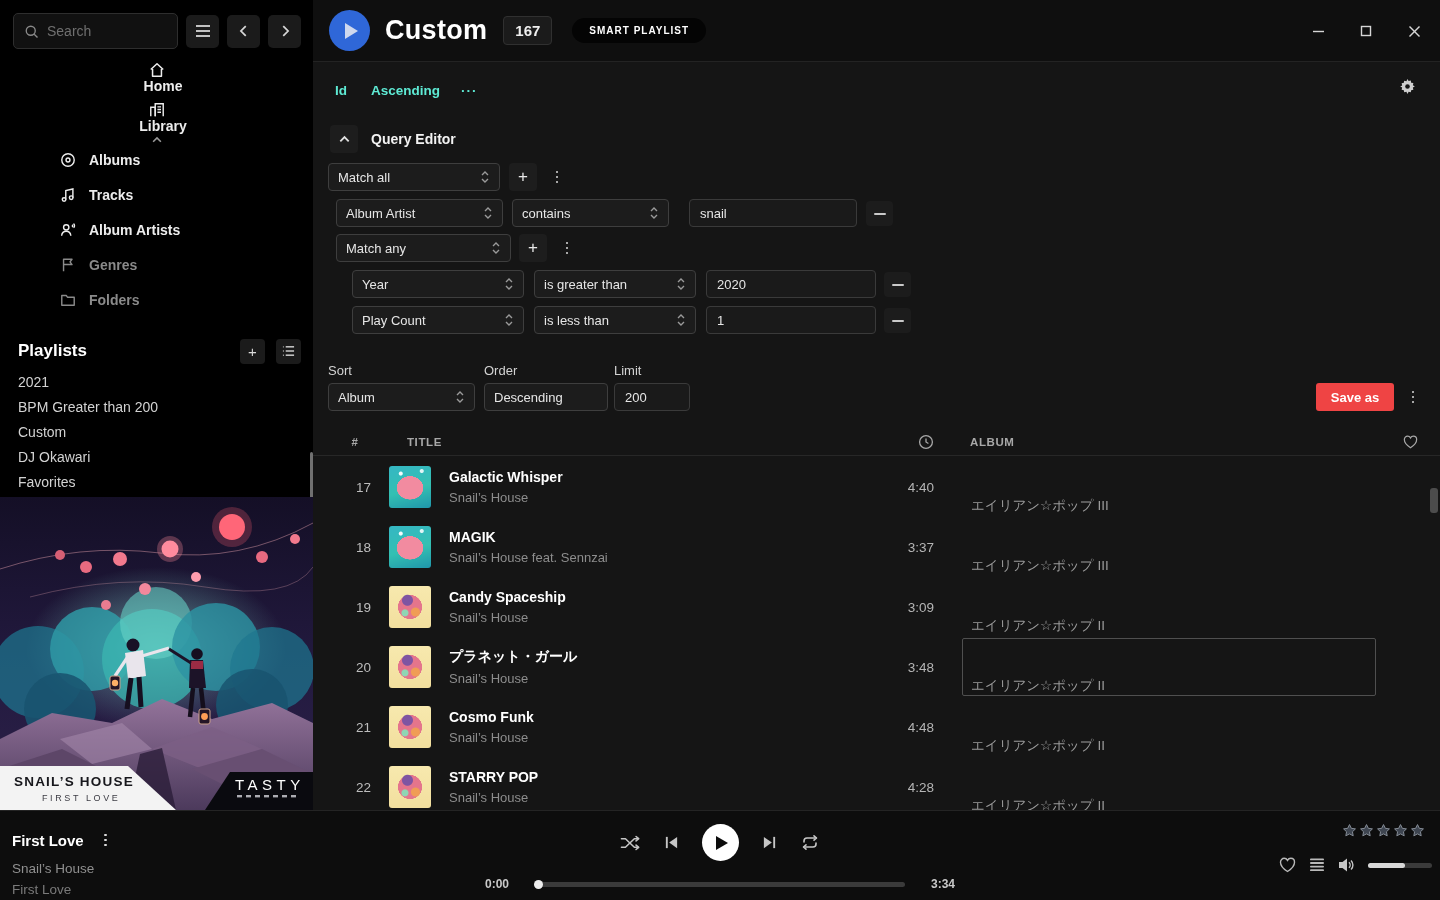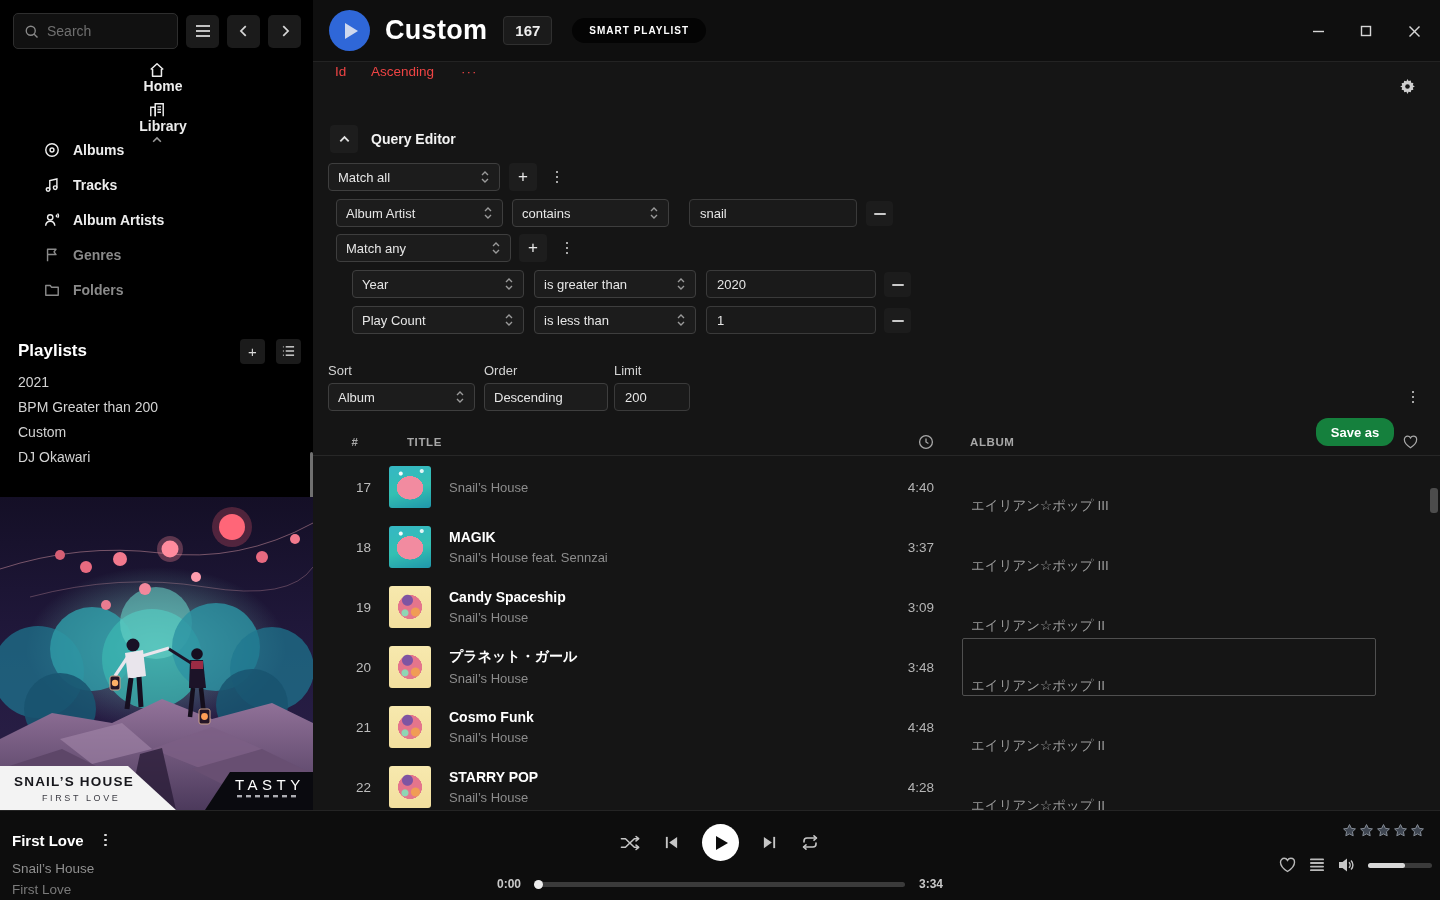--- a/index.html
+++ b/index.html
@@ -10,21 +10,21 @@
   
   .sidebar { position:absolute; left:0; top:0; width:313px; height:810px; background:#000; z-index:3; }
   .side-top { display:flex; align-items:center; padding:13px 12px 13px 13px; gap:8px; }
   .search-box { display:flex; align-items:center; gap:8px; width:165px; height:36px; background:#111; border:1px solid #2e2e2e; border-radius:5px; padding:0 10px; }
   .search-box input { flex:1; min-width:0; background:transparent; border:0; outline:none; color:#ddd; font-size:14px; font-family:inherit; }
   .search-box input::placeholder { color:#6f6f6f; }
   .icon-btn { width:33px; height:33px; background:#1b1b1b; border:0; border-radius:5px; display:flex; align-items:center; justify-content:center; cursor:pointer; flex:none; }
   .side-item { display:flex; align-items:center; height:40px; padding:0 18px; color:#ededed; font-size:14px; font-weight:700; cursor:pointer;flex-direction:column; }
   .side-item .lbl { margin-left:13px; }
   .side-item .spacer { flex:1; }
-  .sub-item { display:flex; height:35px; padding:0 18px 0 44px; color:#ededed; font-size:14px; font-weight:700; cursor:pointer; }
+  .sub-item { display:flex; align-items:center; height:35px; padding:0 18px 0 60px; color:#ededed; font-size:14px; font-weight:700; cursor:pointer; }
   .sub-item .lbl { margin-left:13px; }
   .sub-item.dim, .side-item.dim { color:#8a8a8a; }
   .pl-header { display:flex; align-items:center; margin-top:16px; padding:0 12px 0 18px; height:36px; }
   .pl-header .pl-title { color:#fff; font-size:17px; font-weight:700; flex:1; }
   .pl-header .mini-btn { width:25px; height:25px; background:#1b1b1b; border-radius:4px; display:flex; align-items:center; justify-content:center; margin-left:11px; cursor:pointer; color:#d9d9d9; font-size:15px; }
   .pl-item { display:flex; align-items:center; height:25px; padding:0 18px; color:#d2d2d2; font-size:14px; cursor:pointer; }
   .side-thumb { position:absolute; left:310px; top:452px; width:3px; height:46px; background:#707070; border-radius:2px; }
 
   .album-art { position:absolute; left:0; top:497px; width:313px; height:313px; cursor:pointer; }
 
@@ -32,34 +32,34 @@
   .main { position:absolute; left:313px; top:0; width:1127px; height:810px; background:#151515; }
   .main-header { position:relative; display:flex; align-items:center; height:62px; background:#0f0f0f; border-bottom:1px solid #232323; padding-left:16px; }
   .big-play { width:41px; height:41px; border-radius:50%; border:0; background:#2f67d8; display:flex; align-items:center; justify-content:center; cursor:pointer; flex:none; }
   .page-title { margin-left:15px; color:#fff; font-size:27px; font-weight:800; letter-spacing:.3px; }
   .count-badge { margin-left:16px; background:#1b1b1b; border:1px solid #303030; border-radius:4px; padding:5px 11px; color:#eee; font-size:15px; font-weight:600; }
   .smart-pill { margin-left:20px; background:#040404; border-radius:13px; padding:7px 17px; color:#fff; font-size:10px; font-weight:700; letter-spacing:1px; }
   .win-controls { position:absolute; right:13px; top:0; height:62px; display:flex; align-items:center; gap:22px; }
   .win-btn { width:26px; height:26px; background:transparent; border:0; display:flex; align-items:center; justify-content:center; cursor:pointer; }
 
   .sortbar { position:absolute; left:0; top:62px; width:100%; height:40px; }
-  .sortbar .sb { position:absolute; top:2px; color:#ef4444; font-size:13.5px; font-weight:400; cursor:pointer; }
+  .sortbar .sb { position:absolute; top:21px; color:#5eead4; font-size:13.5px; font-weight:700; cursor:pointer; }
   .gear-btn { position:absolute; left:1086px; top:78px; background:transparent; border:0; cursor:pointer; }
 
   .qe-collapse { position:absolute; left:17px; top:125px; width:28px; height:28px; background:#1d1d1d; border:0; border-radius:4px; display:flex; align-items:center; justify-content:center; cursor:pointer; }
   .qe-title { position:absolute; left:58px; top:131px; color:#f2f2f2; font-size:14px; font-weight:600; }
   .select { position:absolute; height:28px; background:#1c1c1c; border:1px solid #3e3e3e; border-radius:4px; display:flex; align-items:center; justify-content:space-between; padding:0 9px; color:#e6e6e6; font-size:13px; cursor:pointer;gap:40px; }
   .qinput { position:absolute; height:28px; background:#1a1a1a; border:1px solid #3a3a3a; border-radius:4px; color:#e6e6e6; font-size:13px; padding:0 10px; font-family:inherit; outline:none; }
   .sq-btn { position:absolute; width:28px; height:28px; background:#1d1d1d; border:0; border-radius:4px; color:#e8e8e8; font-size:17px; display:flex; align-items:center; justify-content:center; cursor:pointer; }
   .kebab { position:absolute; width:16px; height:28px; background:transparent; border:0; display:flex; flex-direction:column; align-items:center; justify-content:center; gap:2.5px; cursor:pointer; }
   .kebab i { width:2.6px; height:2.6px; border-radius:50%; background:#d9d9d9; }
   .minus-btn { position:absolute; width:27px; height:25px; background:#1c1c1c; border:0; border-radius:4px; display:flex; align-items:center; justify-content:center; cursor:pointer; }
   .minus-line { width:12px; height:2px; background:#c9c9c9; border-radius:1px; }
   .qe-label { position:absolute; top:363px; color:#d3d3d3; font-size:13px; }
-  .save-btn { position:absolute; left:1003px; top:383px; width:78px; height:28px; background:#15803d; border:0; border-radius:12px; color:#fff; font-size:13px; font-weight:700; cursor:pointer;margin-top:35px; }
+  .save-btn { position:absolute; left:1003px; top:383px; width:78px; height:28px; background:#ef4444; border:0; border-radius:3px; color:#fff; font-size:13px; font-weight:700; cursor:pointer; }
 
   
   .thead { position:absolute; left:0; top:428px; width:100%; height:28px; display:grid; grid-template-columns:52px 1fr 64px 442px 56px; align-items:center; padding:0 8px 0 16px; border-bottom:1px solid #272727; color:#a8a8a8; font-size:11.5px; font-weight:600; letter-spacing:.6px; }
   .thead .h-num { text-align:center; cursor:pointer; }
   .thead .h-title { padding-left:26px; cursor:pointer; }
   .thead .h-dur { display:flex; justify-content:flex-end; cursor:pointer; }
   .thead .h-album { padding-left:36px; cursor:pointer; }
   .thead .h-fav { display:flex; justify-content:flex-end; padding-right:14px; cursor:pointer; }
   .tbody { position:absolute; left:0; top:457px; width:100%; height:353px; overflow:hidden; }
   .trow { display:grid; grid-template-columns:52px 58px 1fr 64px 442px 56px; align-items:center; height:60px; padding:0 8px 0 16px; cursor:pointer; }
@@ -90,21 +90,21 @@
   .playerbar { position:absolute; left:0; top:810px; width:1440px; height:90px; background:#0d0d0d; border-top:1px solid #242424; z-index:4; }
   .np-info { position:absolute; left:12px; top:15px; }
   .np-title-row { display:flex; align-items:center; gap:14px; }
   .np-title { color:#fff; font-size:15px; font-weight:700; }
   .np-artist { color:#8f8f8f; font-size:13.5px; margin-top:7px; }
   .np-album { color:#7a7a7a; font-size:13.5px; margin-top:6px; }
   .transport { position:absolute; left:50%; top:13px; transform:translateX(-50%); display:flex; align-items:center; gap:23px; }
   .tr-btn { background:transparent; border:0; cursor:pointer; display:flex; align-items:center; justify-content:center; }
   .play-circle { width:37px; height:37px; border-radius:50%; background:#fff; border:0; display:flex; align-items:center; justify-content:center; cursor:pointer; }
   .play-tri { width:0; height:0; border-left:12px solid #0c0c0c; border-top:7.5px solid transparent; border-bottom:7.5px solid transparent; margin-left:3px; }
-  .progress-row { position:absolute; left:0; right:0; top:66px; display:flex; align-items:center; justify-content:center; gap:14px; }
+  .progress-row { position:absolute; left:0; right:0; top:66px; display:flex; align-items:center; justify-content:center; gap:26px; }
   .ptime { color:#c9c9c9; font-size:12px; font-weight:700; }
   .ptrack { position:relative; width:370px; height:5px; background:#3a3a3a; border-radius:3px; cursor:pointer; }
   .pthumb { position:absolute; left:-1px; top:-2px; width:9px; height:9px; border-radius:50%; background:#ededed; }
   .rating { position:absolute; right:15px; top:12px; display:flex; gap:2px; }
   .rating svg { cursor:pointer; }
   .right-ctls { position:absolute; right:8px; top:46px; display:flex; align-items:center; gap:13px; }
   .vol-track { position:relative; width:64px; height:5px; background:#3a3a3a; border-radius:3px; cursor:pointer; }
   .vol-fill { position:absolute; left:0; top:0; height:5px; background:#d8d8d8; border-radius:3px; }
 </style>
 </head>
@@ -233,20 +233,21 @@
             <line x1="1" y1="6" x2="1.8" y2="6"></line>
             <line x1="1" y1="10.5" x2="1.8" y2="10.5"></line>
           </svg>
       </span>
     </div>
     <div>
       <div class="pl-item">2021</div>
       <div class="pl-item">BPM Greater than 200</div>
       <div class="pl-item">Custom</div>
       <div class="pl-item">DJ Okawari</div>
+      <div class="pl-item">Favorites</div>
     </div>
     <div class="side-thumb"></div>
 
     <div class="album-art">
       <svg width="313" height="313" viewBox="0 0 313 313">
         <defs>
           <linearGradient id="skybg" x1="0" y1="0" x2="0" y2="1">
             <stop offset="0" stop-color="#140f26"></stop>
               <stop offset=".55" stop-color="#231a40"></stop>
               <stop offset="1" stop-color="#2c2148"></stop>
@@ -507,20 +508,21 @@
           </svg>
       </span>
     </div>
     <div class="tbody">
         <div class="trow">
           <div class="num">17</div>
           <div>
             <div class="cover ap3"></div>
           </div>
           <div class="titles">
+            <div class="t-title">Galactic Whisper</div>
             <div class="t-artist">Snail’s House</div>
           </div>
           <div class="dur">4:40</div>
           <div class="albumc">
             <div class="album-box">
               <span>エイリアン☆ポップ III</span>
             </div>
           </div>
           <div></div>
         </div>

